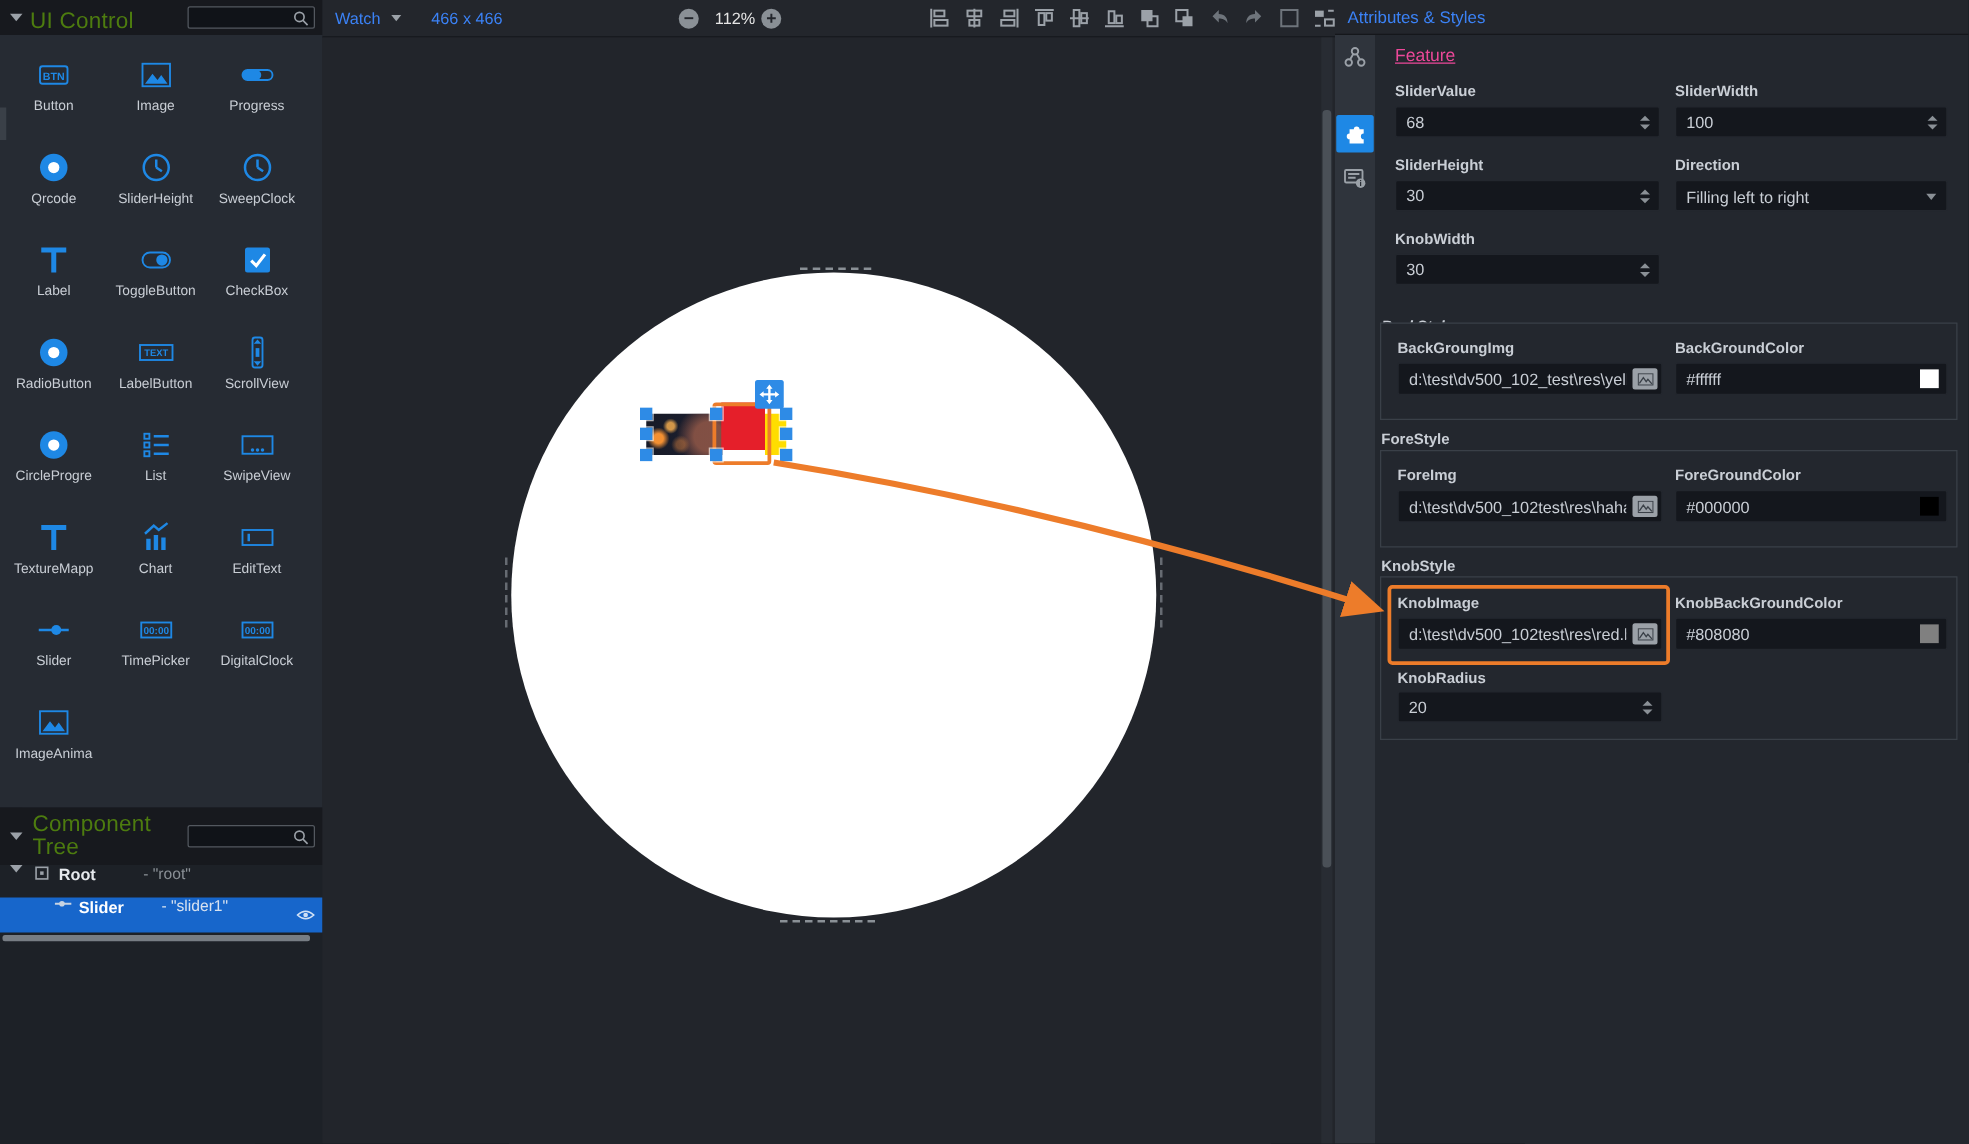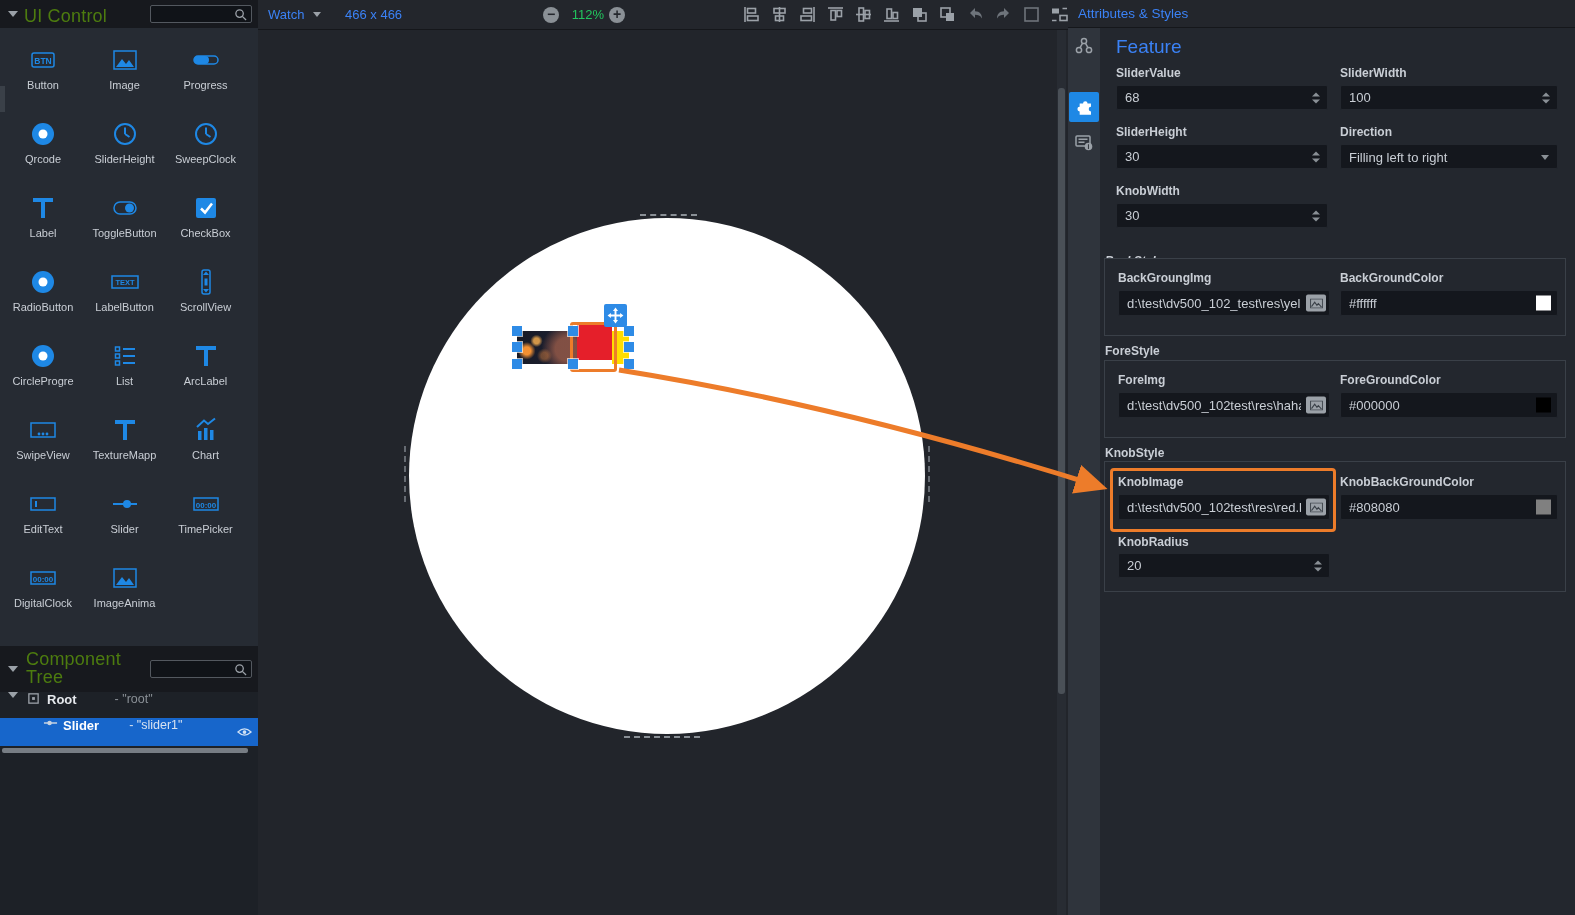--- a/index.html
+++ b/index.html
@@ -79,21 +79,21 @@
 
   
   #rp-head{left:1068px;top:0;width:507px;height:28px;background:#23262C;border-bottom:1px solid #15171B;
            display:flex;align-items:center;padding-left:10px;}
   #rp-strip{left:1068px;top:28px;width:32px;height:887px;background:#2F343C;}
   .stripico{position:absolute;left:6px;width:20px;height:20px;cursor:pointer;}
   .stripico svg .sst{stroke:#9BA1A8;fill:none;stroke-width:1.5px;}
   #strip-active{position:absolute;left:1px;top:64px;width:30px;height:30px;background:#1E88E5;border-radius:2px;
                 display:flex;align-items:center;justify-content:center;cursor:pointer;}
   #rp-content{left:1100px;top:28px;width:475px;height:887px;background:#23272E;}
-  .sec-title{color:#3b82f6;font-size:19px;}
+  .sec-title{color:#ec4899;font-size:14px;text-decoration:underline;}
   .flabel{color:#C9CED5;font-size:12px;font-weight:bold;white-space:nowrap;}
   .field{background:#14171D;border:1px solid #23272E;border-radius:2px;overflow:hidden;}
   .field input{position:absolute;left:0;top:0;width:100%;height:100%;background:transparent;border:none;outline:none;
                color:#C9CED5;font-size:13px;padding:0 8px;box-sizing:border-box;font-family:"Liberation Sans",sans-serif;}
   .field input.haspick{padding-right:28px;}
   .spin{position:absolute;right:7px;top:50%;transform:translateY(-50%);display:flex;flex-direction:column;gap:3px;cursor:pointer;}
   .spin i{display:block;width:0;height:0;border-left:4px solid transparent;border-right:4px solid transparent;}
   .spin .up{border-bottom:4px solid #8A9096;}
   .spin .dn{border-top:4px solid #8A9096;}
   .ddcaret{position:absolute;right:8px;top:50%;margin-top:-2px;width:0;height:0;
@@ -250,28 +250,20 @@
               <rect class="st15" x="5.5" y="13" width="4" height="4"></rect>
               <rect class="st15" x="5.5" y="20" width="4" height="4"></rect>
               <path class="st" d="M13 8h12 M13 15h12 M13 22h12"></path>
             </svg>
           </div>
           <div class="plabel">List</div>
         </div>
         <div class="pcell">
           <div class="picon">
             <svg viewBox="0 0 30 30" width="30" height="30">
-              <path class="fl" d="M5 5 h20 v4 h-8 v16 h-4 V9 h-8 z"></path>
-            </svg>
-          </div>
-          <div class="plabel">ArcLabel</div>
-        </div>
-        <div class="pcell">
-          <div class="picon">
-            <svg viewBox="0 0 30 30" width="30" height="30">
               <rect class="st15" x="3" y="8" width="24" height="14"></rect>
               <circle class="fl" cx="11" cy="19" r="1.4"></circle>
               <circle class="fl" cx="15" cy="19" r="1.4"></circle>
               <circle class="fl" cx="19" cy="19" r="1.4"></circle>
             </svg>
           </div>
           <div class="plabel">SwipeView</div>
         </div>
         <div class="pcell">
           <div class="picon">
@@ -388,21 +380,21 @@
   </aside>
 
   <div id="canvas-toolbar" class="abs">
     <div class="abs tbtext" style="left:10px;top:7px;cursor:pointer;">
       <span>Watch</span>
       <span class="caret" style="display:inline-block;border-top-width:5px;border-left-width:4px;border-right-width:4px;margin-left:5px;vertical-align:2px;"></span>
     </div>
     <div class="abs tbtext" style="left:87px;top:7px;">466 x 466</div>
 
     <div class="abs zoombtn" style="left:285px;top:7px;">−</div>
-    <div class="abs tbtext" style="left:308px;top:7px;width:44px;text-align:center;color:#22c55e;">112%</div>
+    <div class="abs tbtext" style="left:308px;top:7px;width:44px;text-align:center;color:#e5e5e5;">112%</div>
     <div class="abs zoombtn" style="left:351px;top:7px;">+</div>
 
     <div id="tb-icons" class="abs">
         <div class="tbico"><svg viewBox="0 0 19 19" width="19" height="19">
             <line class="st" x1="3" y1="2" x2="3" y2="17"></line>
             <rect class="st" x="5.5" y="3.5" width="8" height="4.5"></rect>
             <rect class="st" x="5.5" y="11" width="10.5" height="4.5"></rect>
           </svg></div>
         <div class="tbico"><svg viewBox="0 0 19 19" width="19" height="19">
             <line class="st" x1="9.5" y1="2" x2="9.5" y2="17"></line>

